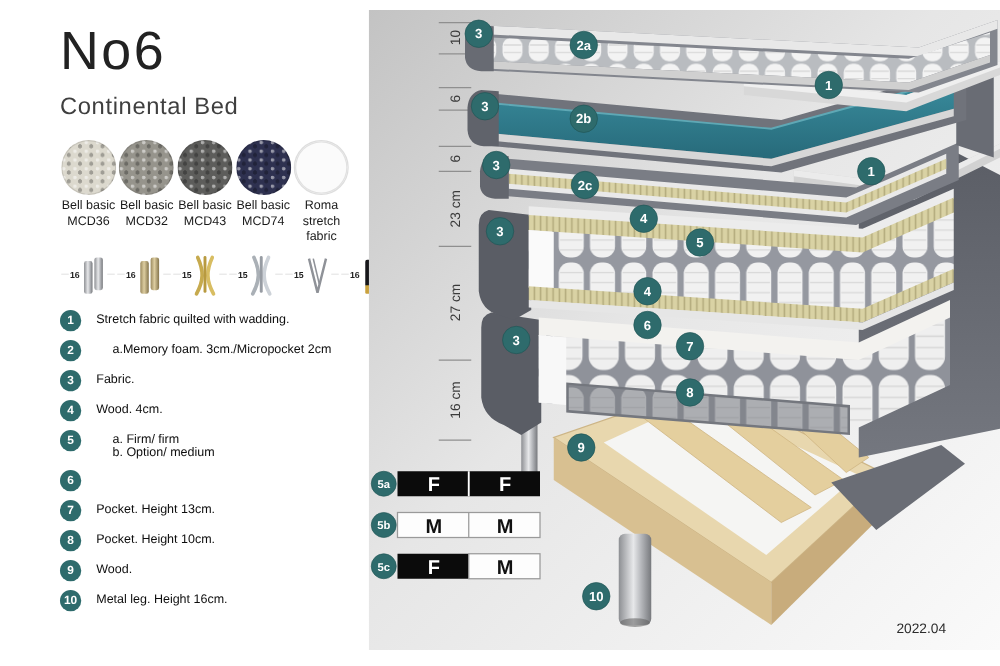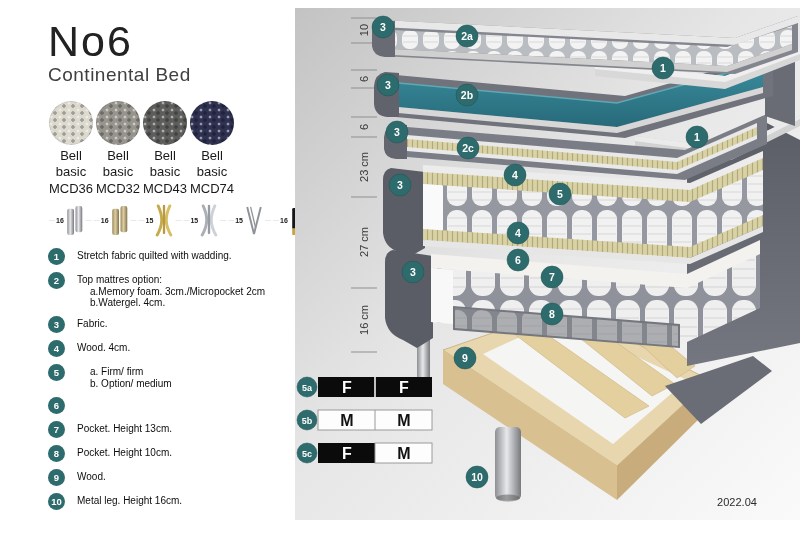--- a/index.html
+++ b/index.html
@@ -6,35 +6,35 @@
   body{
     width:800px;height:533px;overflow:hidden;position:relative;
     background:#ffffff;
     font-family:"Liberation Sans", sans-serif;
     -webkit-font-smoothing:antialiased;
   }
   
   .left-panel{position:absolute;left:0;top:0;width:295px;height:442px;background:#fff;}
   .lp-inner{padding:20px 10px 0 48px;}
   .title{font-size:43px;font-weight:300;letter-spacing:2px;color:#222;line-height:1;}
-  .subtitle{font-size:19px;font-weight:400;letter-spacing:.5px;color:#3f3f3f;margin-top:1px;}
+  .subtitle{font-size:19px;font-weight:400;letter-spacing:.5px;color:#3f3f3f;margin-top:12px;}
   .swatch-row{display:flex;gap:1px;margin-top:15px;width:232px;}
   .swatch{width:46px;display:flex;flex-direction:column;align-items:center;}
   .swatch-circle{width:44px;height:44px;border-radius:50%;
     background-image:
       radial-gradient(circle at 2px 2px, rgba(255,255,255,.5) 1.2px, transparent 1.7px),
       radial-gradient(circle at 6px 5px, rgba(0,0,0,.28) 1.5px, transparent 1.9px);
     background-size:9px 7px;
     box-shadow:inset 0 0 0 1px rgba(0,0,0,.10);}
   .sw-1{background-color:#dcd9ce;}
   .sw-2{background-color:#96948c;}
   .sw-3{background-color:#5d5d5b;}
   .sw-4{background-color:#2e3150;}
   .sw-5{background-color:#fbfbfb;background-image:none;border:1px solid #dedede;width:42px;height:42px;}
-  .swatch-label{margin-top:3px;font-size:13px;line-height:1.25;text-align:center;color:#1a1a1a;}
+  .swatch-label{margin-top:3px;font-size:10px;line-height:1.25;text-align:center;color:#1a1a1a;}
   .legs-row{display:flex;justify-content:space-between;width:228px;margin-top:7px;}
   .leg-item{display:flex;align-items:center;}
   .leg-item::before,.leg-item::after{content:"—";color:#c9c9c9;font-size:6px;margin:0 1px;}
   .leg-num{font-size:7px;font-weight:bold;color:#222;margin-right:1px;}
   .features{margin-top:11px;}
   .feature{display:flex;align-items:flex-start;margin-bottom:7px;}
   .fbadge{flex:0 0 17px;width:17px;height:17px;border-radius:50%;background:#2e6b6c;color:#fff;
     font-size:9.5px;font-weight:bold;display:flex;align-items:center;justify-content:center;margin-right:12px;}
   .ftext{font-size:10px;color:#0d0d0d;line-height:1.18;padding-top:2px;}
   .fsub{padding-left:13px;}
@@ -110,20 +110,24 @@
         <div class="swatch-label"><span>Bell basic</span><br><span>MCD32</span></div>
       </div>
       <div class="swatch">
         <div class="swatch-circle sw-3"></div>
         <div class="swatch-label"><span>Bell basic</span><br><span>MCD43</span></div>
       </div>
       <div class="swatch">
         <div class="swatch-circle sw-4"></div>
         <div class="swatch-label"><span>Bell basic</span><br><span>MCD74</span></div>
       </div>
+      <div class="swatch">
+        <div class="swatch-circle sw-5"></div>
+        <div class="swatch-label"><span>Roma</span><br><span>stretch fabric</span></div>
+      </div>
     </div>
 
     <div class="legs-row">
       <div class="leg-item">
         <span class="leg-num">16</span>
         <svg width="20" height="33" viewBox="0 0 20 34">
           <rect x="2" y="5" width="7" height="27" rx="2" fill="url(#gMetal)"></rect>
           <rect x="10.5" y="2" width="7" height="27" rx="2" fill="url(#gMetal)"></rect>
         </svg>
       </div>
@@ -169,23 +173,21 @@
     </div>
 
     <div class="features">
       <div class="feature">
         <div class="fbadge">1</div>
         <div class="ftext">Stretch fabric quilted with wadding.</div>
       </div>
       <div class="feature">
         <div class="fbadge">2</div>
         <div class="ftext">
-          <div>Top mattres option:</div>
           <div class="fsub">a.Memory foam. 3cm./Micropocket 2cm</div>
-          <div class="fsub">b.Watergel. 4cm.</div>
         </div>
       </div>
       <div class="feature">
         <div class="fbadge">3</div>
         <div class="ftext">Fabric.</div>
       </div>
       <div class="feature">
         <div class="fbadge">4</div>
         <div class="ftext">Wood. 4cm.</div>
       </div>

